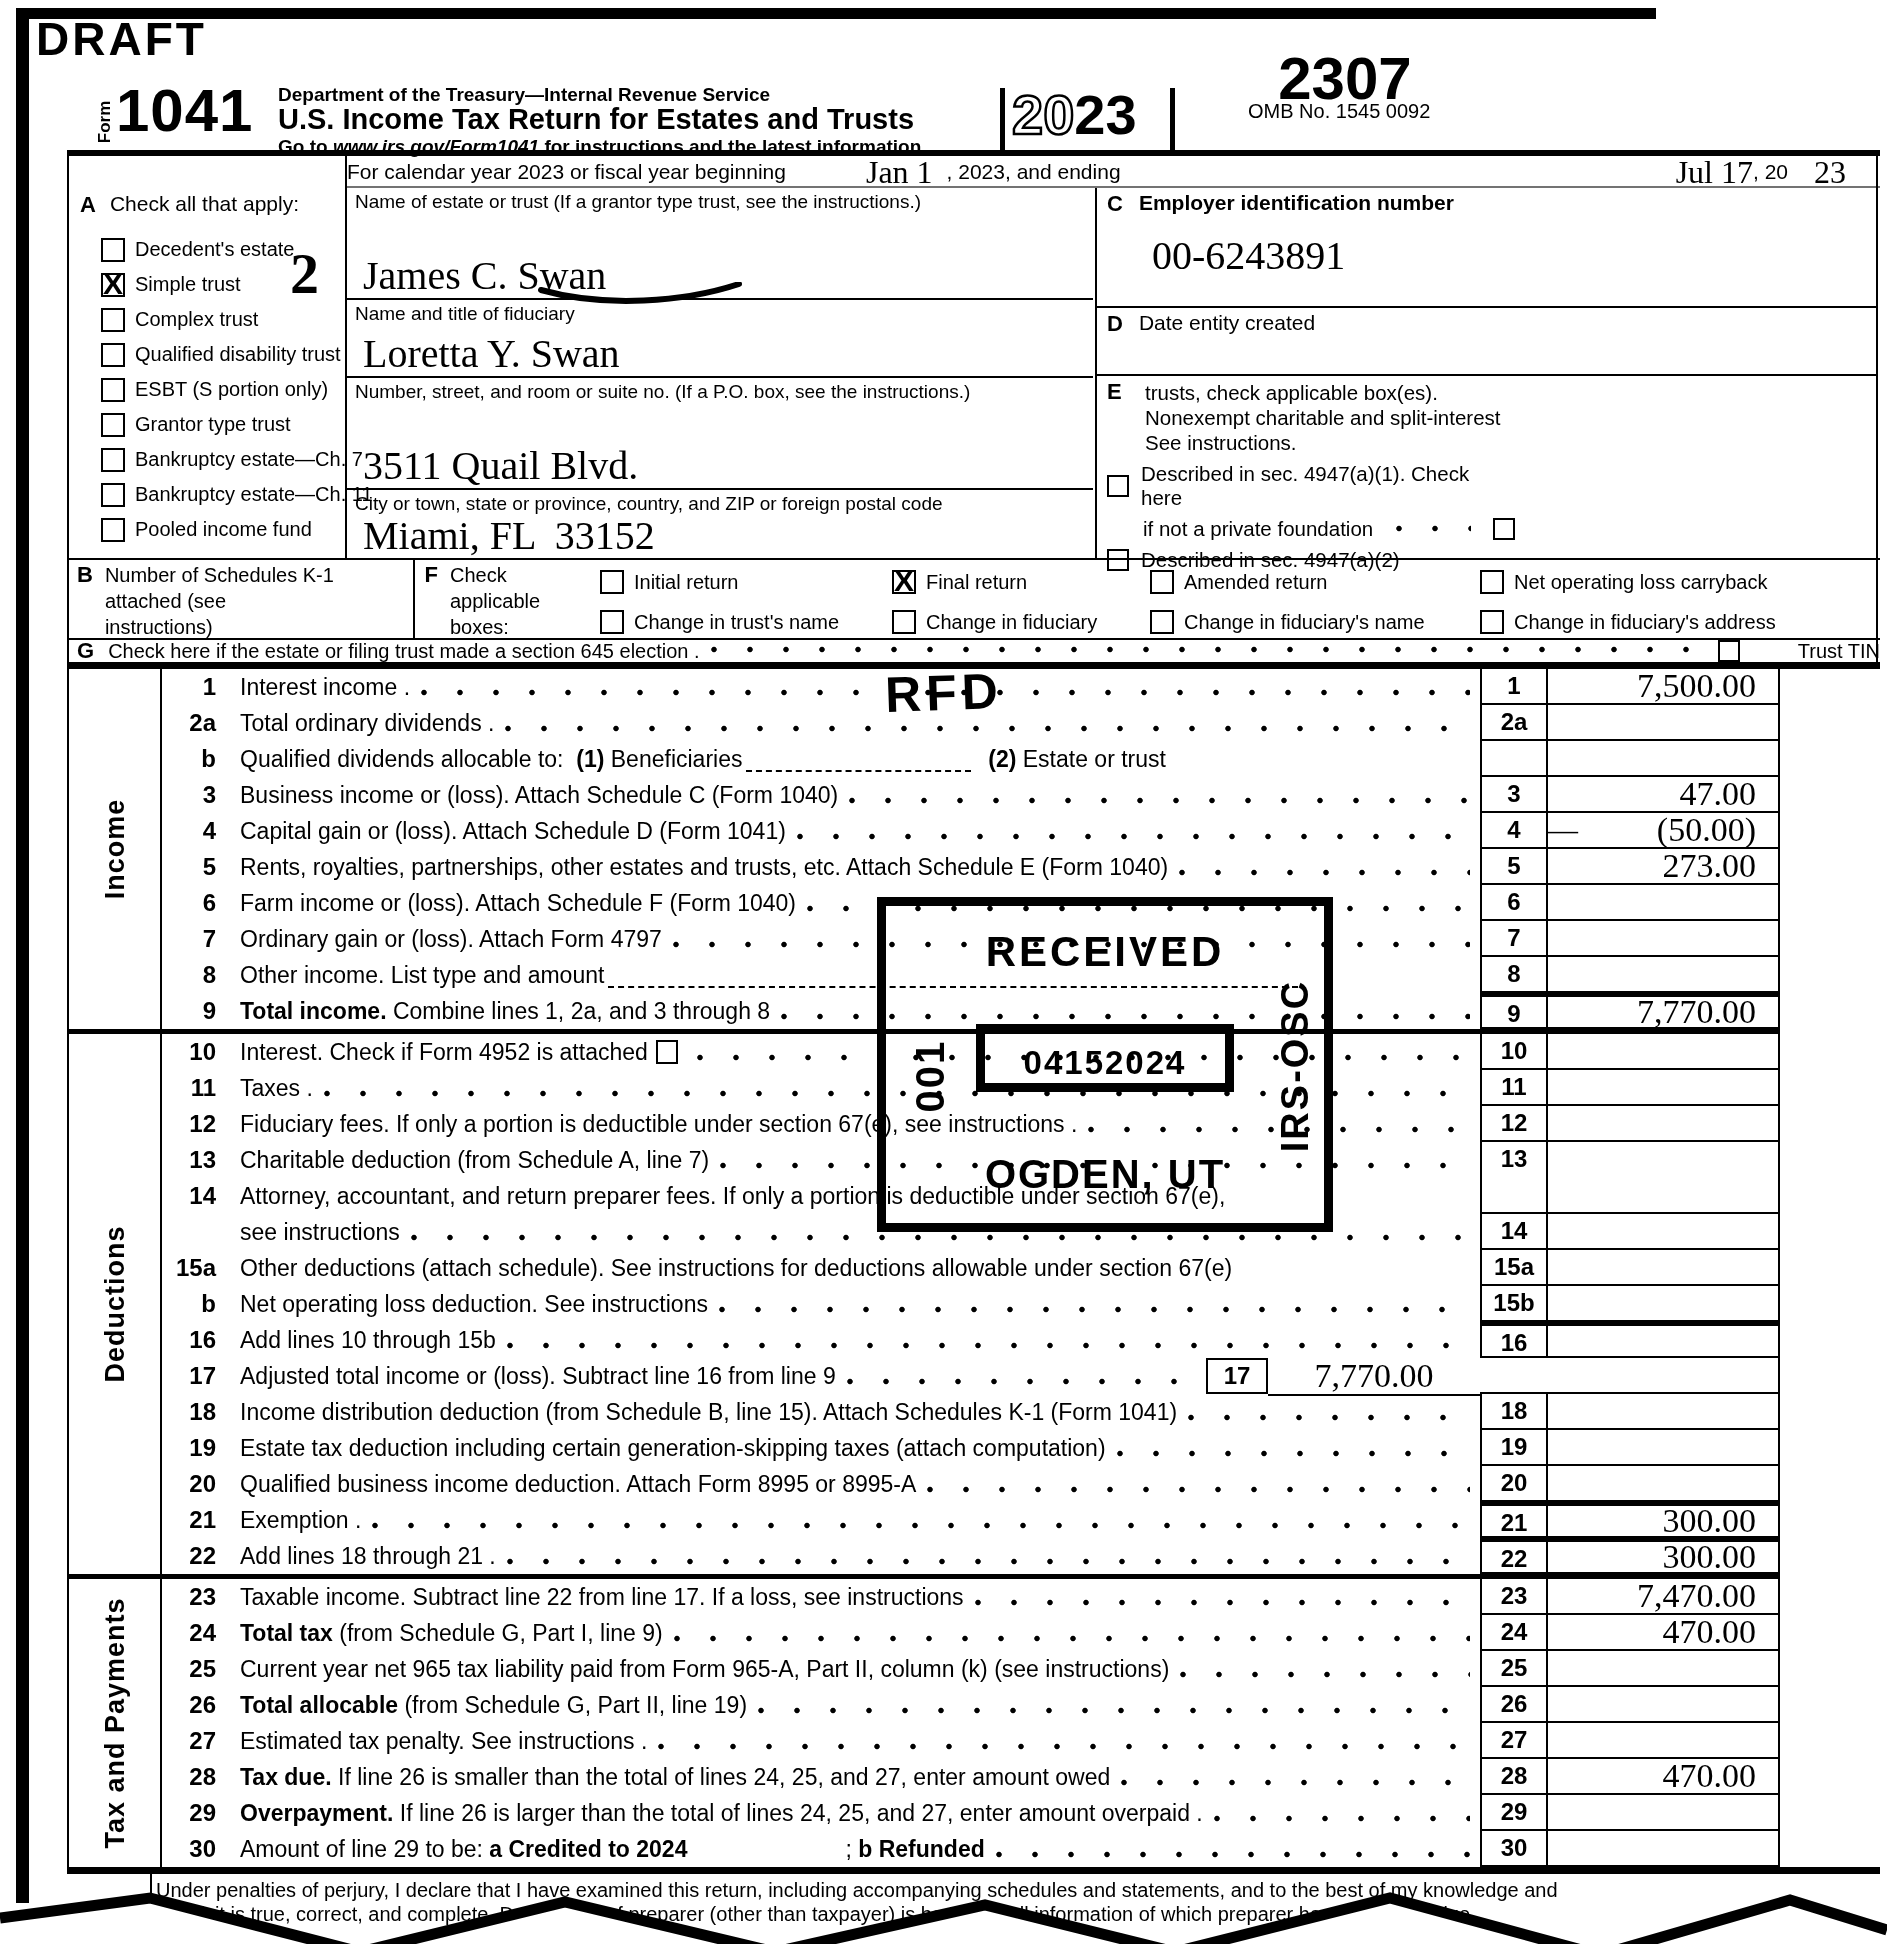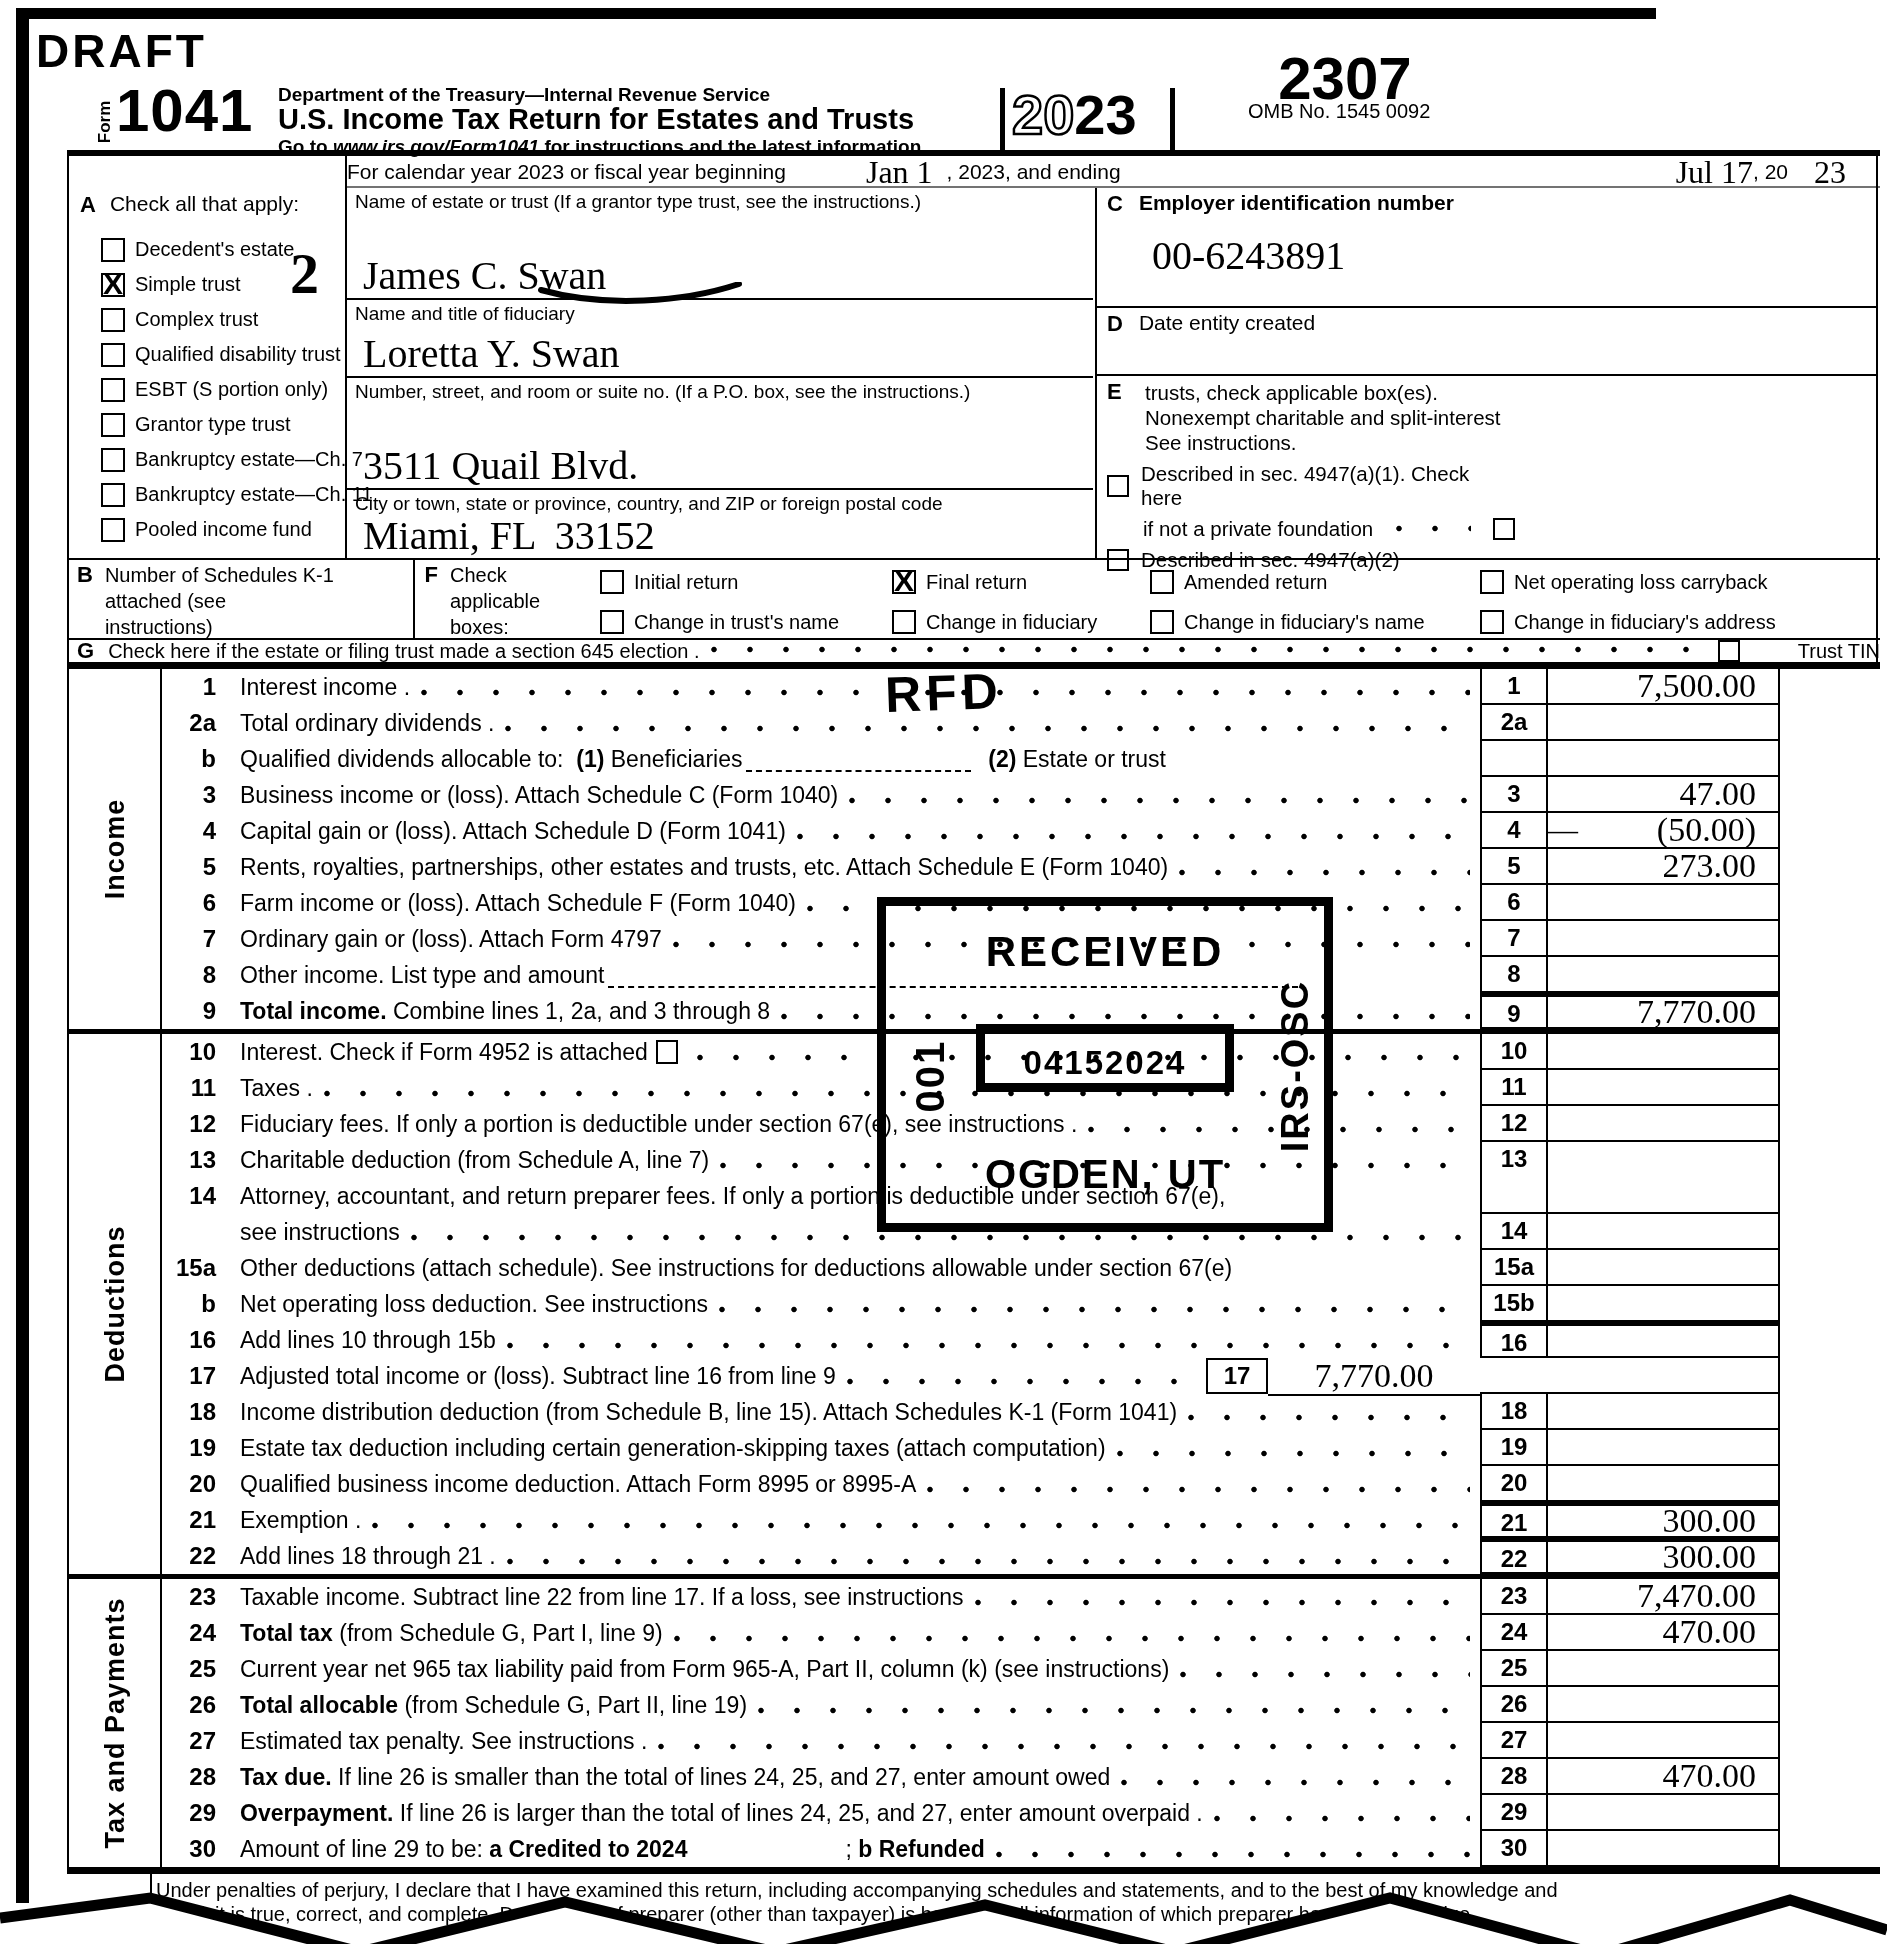--- a/index.html
+++ b/index.html
@@ -5,21 +5,21 @@
   html,body{margin:0;padding:0;background:#888;}
   #page{position:relative;width:1887px;height:1944px;background:#fff;font-family:"Liberation Sans",sans-serif;color:#000;overflow:hidden;}
   .abs{position:absolute;}
   .b{font-weight:700;}
   .serif{font-family:"Liberation Serif",serif;}
   .vline,.hline{position:absolute;background:#000;}
   
   .cb{display:inline-block;width:24px;height:24px;border:2.5px solid #000;position:relative;flex:none;box-sizing:border-box;background:transparent;}
   .cb.checked::after{content:"X";position:absolute;left:50%;top:50%;transform:translate(-50%,-54%);font-weight:700;font-size:30px;font-family:"Liberation Sans",sans-serif;}
   
-  .draft{left:36px;top:24px;font-weight:700;font-size:46px;letter-spacing:3px;}
+  .draft{left:36px;top:12px;font-weight:700;font-size:46px;letter-spacing:3px;}
   .code2307{left:1245px;top:44px;width:200px;text-align:center;font-weight:700;font-size:60px;}
   .omb{left:1248px;top:100px;font-size:20px;}
   .formword{left:84px;top:112px;font-weight:700;font-size:17px;transform:rotate(-90deg);}
   .formnum{left:116px;top:76px;font-weight:700;font-size:60px;letter-spacing:1px;}
   .dept{left:278px;top:84px;font-weight:700;font-size:19px;}
   .maintitle{left:278px;top:103px;font-weight:700;font-size:29px;}
   .goto{left:278px;top:136px;font-weight:700;font-size:19px;}
   .goto .url{font-style:italic;}
   .yearbars{width:5px;height:62px;top:88px;}
   .year{left:1012px;top:82px;width:150px;font-weight:700;font-size:56px;}

